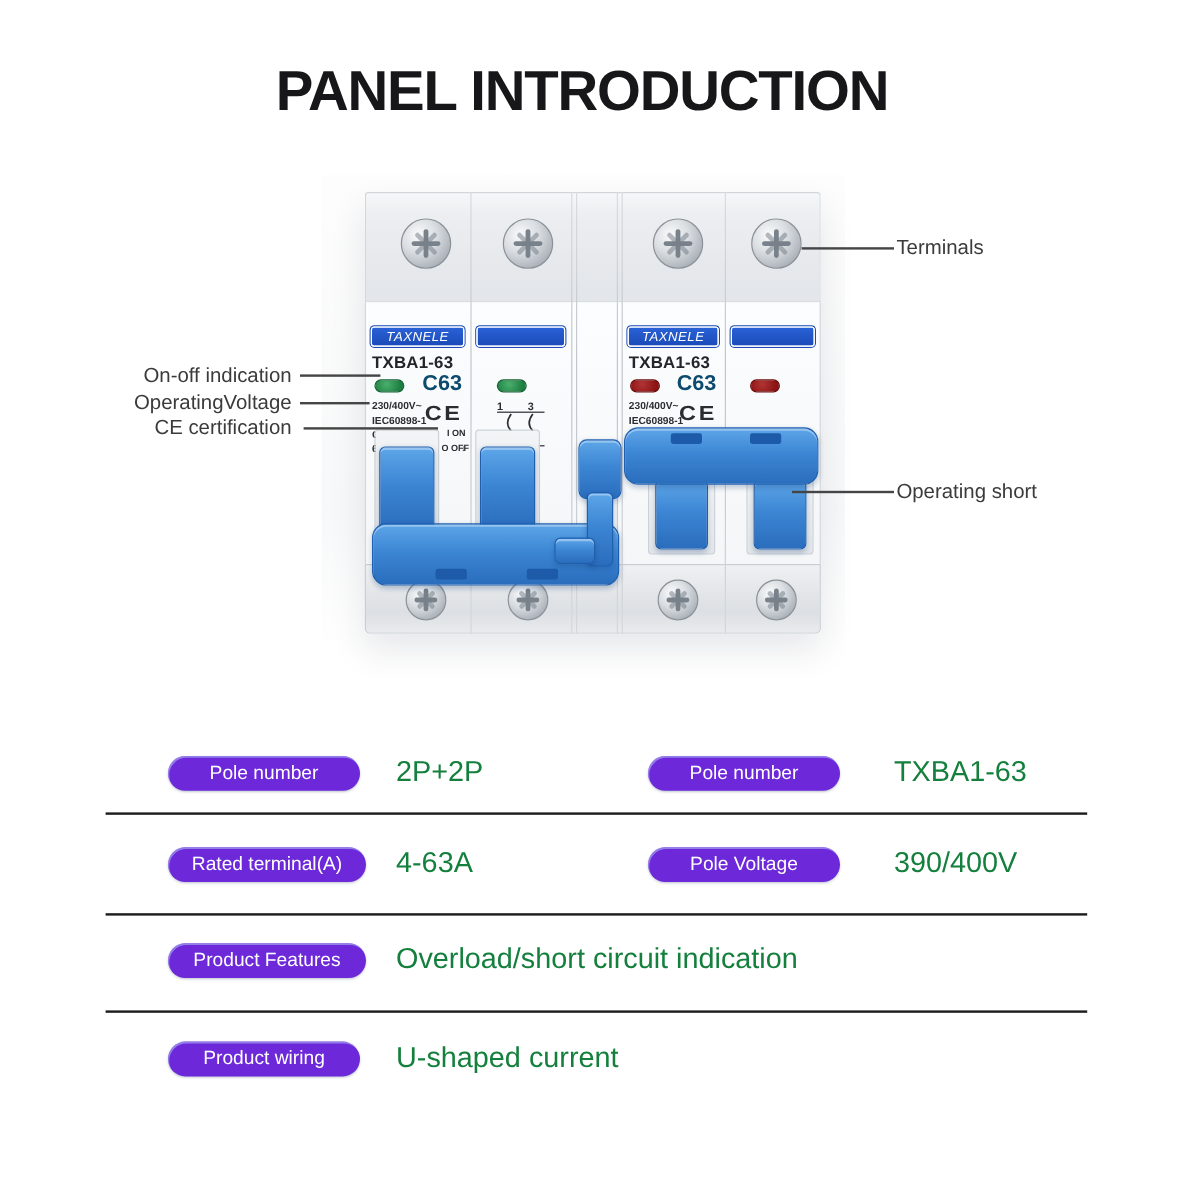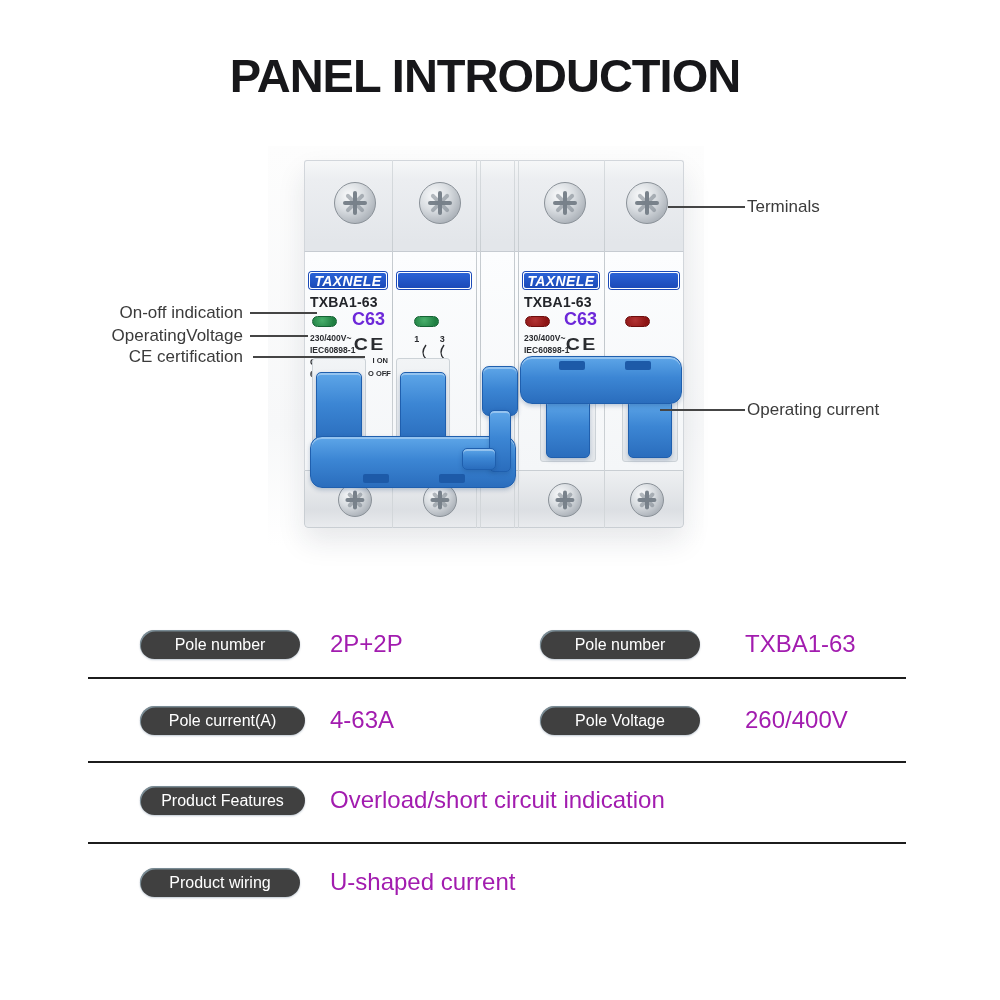--- a/index.html
+++ b/index.html
@@ -38,55 +38,55 @@
   .screw i  { width:60%; height:4px; transform:translate(-50%,-50%); }
   .screw b  { width:4px; height:60%; transform:translate(-50%,-50%); }
   .screw i.d { transform:translate(-50%,-50%) rotate(45deg); opacity:.55; }
   .screw b.d { transform:translate(-50%,-50%) rotate(45deg); opacity:.55; }
 
   
   .col { position:absolute; top:92px; height:218px; }
   .banner { position:absolute; top:20px; left:5px; right:5px; height:17px; border-radius:3px;
             background:linear-gradient(180deg,#2a62d6,#1b4ab8); border:1px solid #ffffff;
             box-shadow:0 0 0 1px #1b4ab8; display:flex; align-items:center; justify-content:center; }
-  .brand-text { color:#fff; font-size:14px; font-weight:bold; font-style:italic; letter-spacing:.4px; }
+  .brand-text { color:#fff; font-size:11px; font-weight:normal; font-style:italic; letter-spacing:.4px; }
   .model { position:absolute; top:42px; left:6px; font-size:14px; font-weight:bold; color:#23252a; letter-spacing:.2px; }
   .led { position:absolute; width:25px; height:11px; border-radius:6px; }
   .led.green { background:radial-gradient(circle at 40% 35%, #49b06c, #1f7f42 75%); border:1px solid #166335; }
   .led.red   { background:radial-gradient(circle at 40% 35%, #b23434, #8c1414 75%); border:1px solid #6d0e0e; }
-  .c63 { position:absolute; top:57px; right:7px; font-size:18px; font-weight:bold; color:#6d28d9; }
+  .c63 { position:absolute; top:57px; right:7px; font-size:18px; font-weight:bold; color:#0c4a6e; }
   .tinyline { position:absolute; left:6px; font-size:8.5px; font-weight:bold; color:#2a2c30; white-space:nowrap; }
   .ce-mark { position:absolute; top:83px; right:6px; font-size:17px; font-weight:bold; color:#2a2c30;
              letter-spacing:2px; transform:scaleX(1.15); transform-origin:right; }
   .onoff { position:absolute; right:4px; text-align:left; font-size:7.5px; font-weight:bold; color:#2a2c30; line-height:12px; }
   .diagram { position:absolute; left:0; right:0; text-align:center; font-size:9px; font-weight:bold; color:#2a2c30; }
-  .diagram .nums { letter-spacing:9px; display:block; }
+  .diagram .nums { letter-spacing:9px; display:block;text-decoration:underline; }
   .mts { position:absolute; top:28px; left:0; right:0; text-align:center; font-size:10px; font-weight:bold;
          color:#c6ccd2; letter-spacing:1px; }
   .nr { position:absolute; top:72px; left:0; right:0; color:#bcc3ca; font-size:8px; font-weight:bold; }
   .nr .n { position:absolute; left:9px; } .nr .r { position:absolute; right:9px; }
   .dash { position:absolute; top:88px; height:58px; width:0; border-left:1px dashed #d3d8dc; }
 
   
   .hw { position:absolute; background:linear-gradient(180deg,#f2f4f6,#e2e6ea); border:1px solid #ccd2d7; border-radius:3px; }
   .hb { position:absolute; background:linear-gradient(180deg,#5ea6e8 0%, #3c86d4 45%, #2a6dbd 100%);
         border:1px solid #1f5fae; box-shadow:inset 0 2px 0 rgba(255,255,255,.35), 0 2px 4px rgba(20,60,110,.25); }
   .crossbar { border-radius:12px; }
   .notch { position:absolute; background:#1d5aa8; border-radius:2px; width:26px; height:9px; }
 
   
   .co-line { position:absolute; height:0; border-top:2px solid #454545; }
   .co-label { position:absolute; font-size:17px; color:#3b3b3b; line-height:20px; white-space:nowrap; }
   .co-left { width:160px; text-align:right; }
 
   
-  .pill { position:absolute; height:29px; line-height:29px; border-radius:15px; background:#404040;
+  .pill { position:absolute; height:29px; line-height:29px; border-radius:15px; background:#6d28d9;
           color:#fff; font-size:16px; text-align:center;
           box-shadow:inset 1px 1.5px 0 rgba(190,230,250,.45), 0 1px 2px rgba(0,40,80,.25); }
-  .spec-val { position:absolute; font-size:24px; color:#a21caf; line-height:29px; white-space:nowrap; }
+  .spec-val { position:absolute; font-size:24px; color:#15803d; line-height:29px; white-space:nowrap; }
   .divider { position:absolute; left:88px; width:818px; height:2px; background:#1c1c1c; }
 </style>
 </head>
 <body>
 
 <div class="page">
 
   <h1 class="title">PANEL INTRODUCTION</h1>
 
   <div class="photo-backdrop"></div>
@@ -237,37 +237,37 @@
   <div class="co-label co-left" style="left:83px;top:303px">On-off indication</div>
   <div class="co-line" style="left:250px;top:312px;width:67px"></div>
 
   <div class="co-label co-left" style="left:83px;top:326px">OperatingVoltage</div>
   <div class="co-line" style="left:250px;top:335px;width:58px"></div>
 
   <div class="co-label co-left" style="left:83px;top:347px">CE certification</div>
   <div class="co-line" style="left:253px;top:356px;width:112px"></div>
 
   <div class="co-line" style="left:660px;top:409px;width:85px"></div>
-  <div class="co-label" style="left:747px;top:400px">Operating current</div>
+  <div class="co-label" style="left:747px;top:400px">Operating short</div>
 
   <div>
 
     <div>
       <span class="pill" style="left:140px;top:630px;width:160px">Pole number</span>
       <span class="spec-val" style="left:330px;top:629px">2P+2P</span>
       <span class="pill" style="left:540px;top:630px;width:160px">Pole number</span>
       <span class="spec-val" style="left:745px;top:629px">TXBA1-63</span>
     </div>
     <div class="divider" style="top:677px"></div>
 
     <div>
-      <span class="pill" style="left:140px;top:706px;width:165px">Pole current(A)</span>
+      <span class="pill" style="left:140px;top:706px;width:165px">Rated terminal(A)</span>
       <span class="spec-val" style="left:330px;top:705px">4-63A</span>
       <span class="pill" style="left:540px;top:706px;width:160px">Pole Voltage</span>
-      <span class="spec-val" style="left:745px;top:705px">260/400V</span>
+      <span class="spec-val" style="left:745px;top:705px">390/400V</span>
     </div>
     <div class="divider" style="top:761px"></div>
 
     <div>
       <span class="pill" style="left:140px;top:786px;width:165px">Product Features</span>
       <span class="spec-val" style="left:330px;top:785px">Overload/short circuit indication</span>
     </div>
     <div class="divider" style="top:842px"></div>
 
     <div>

